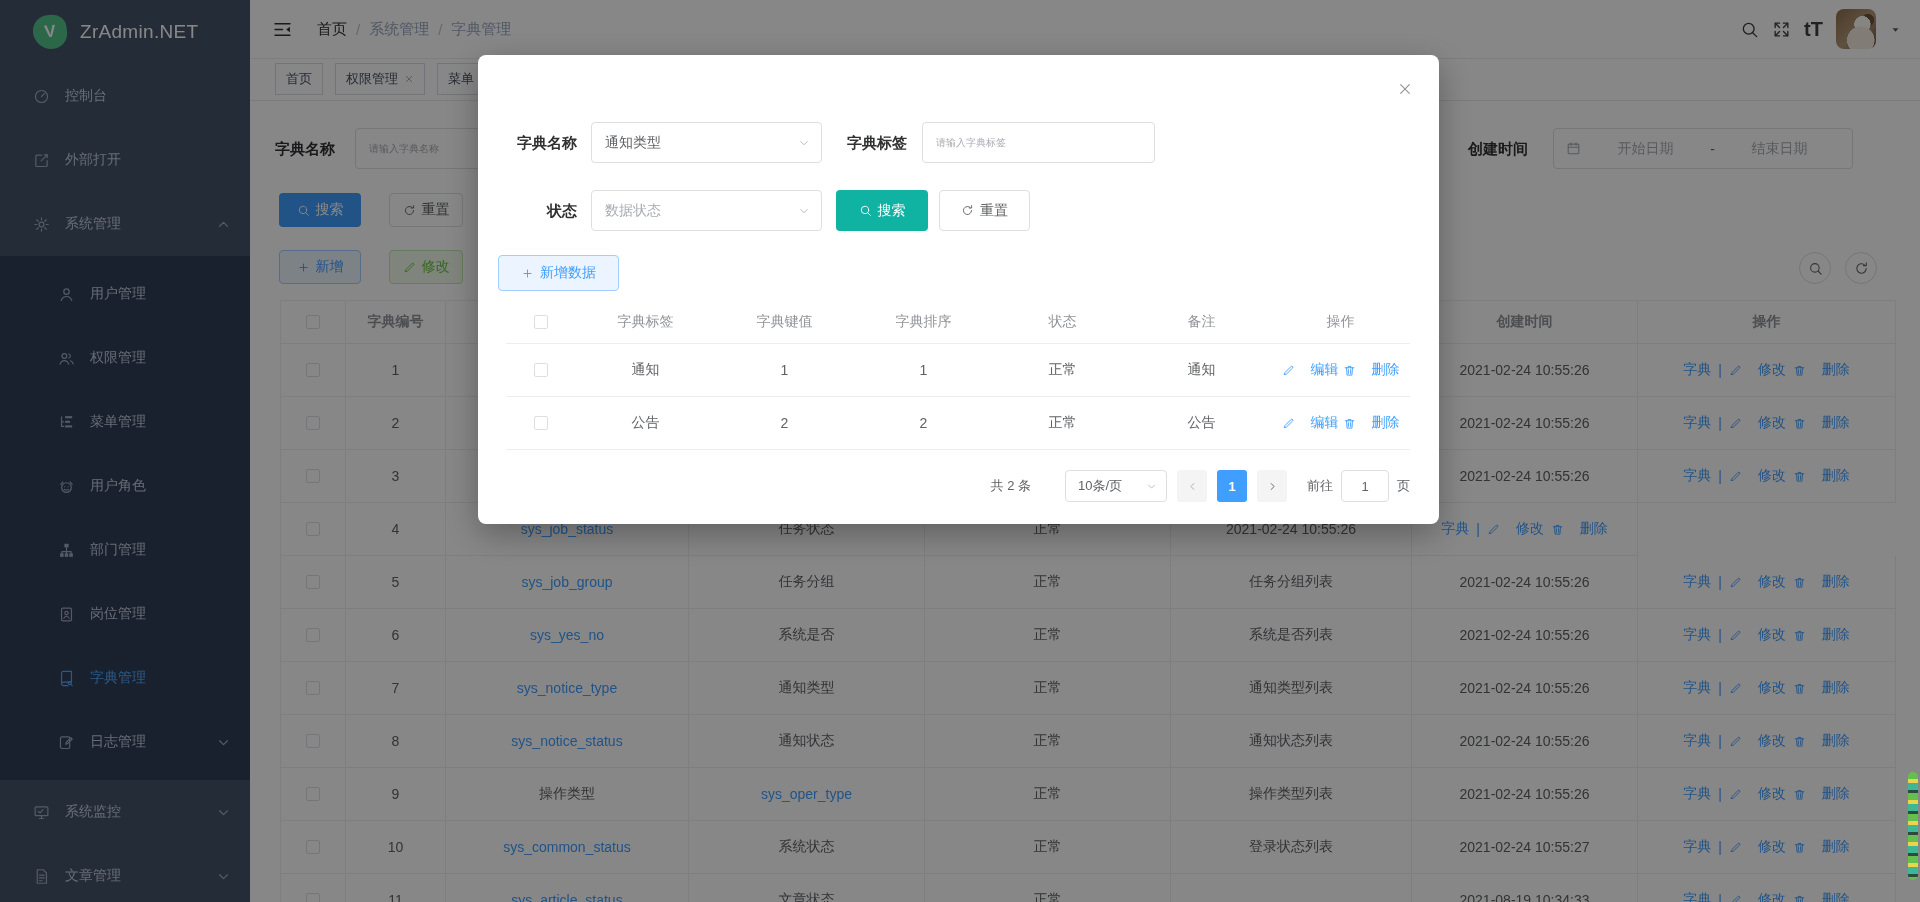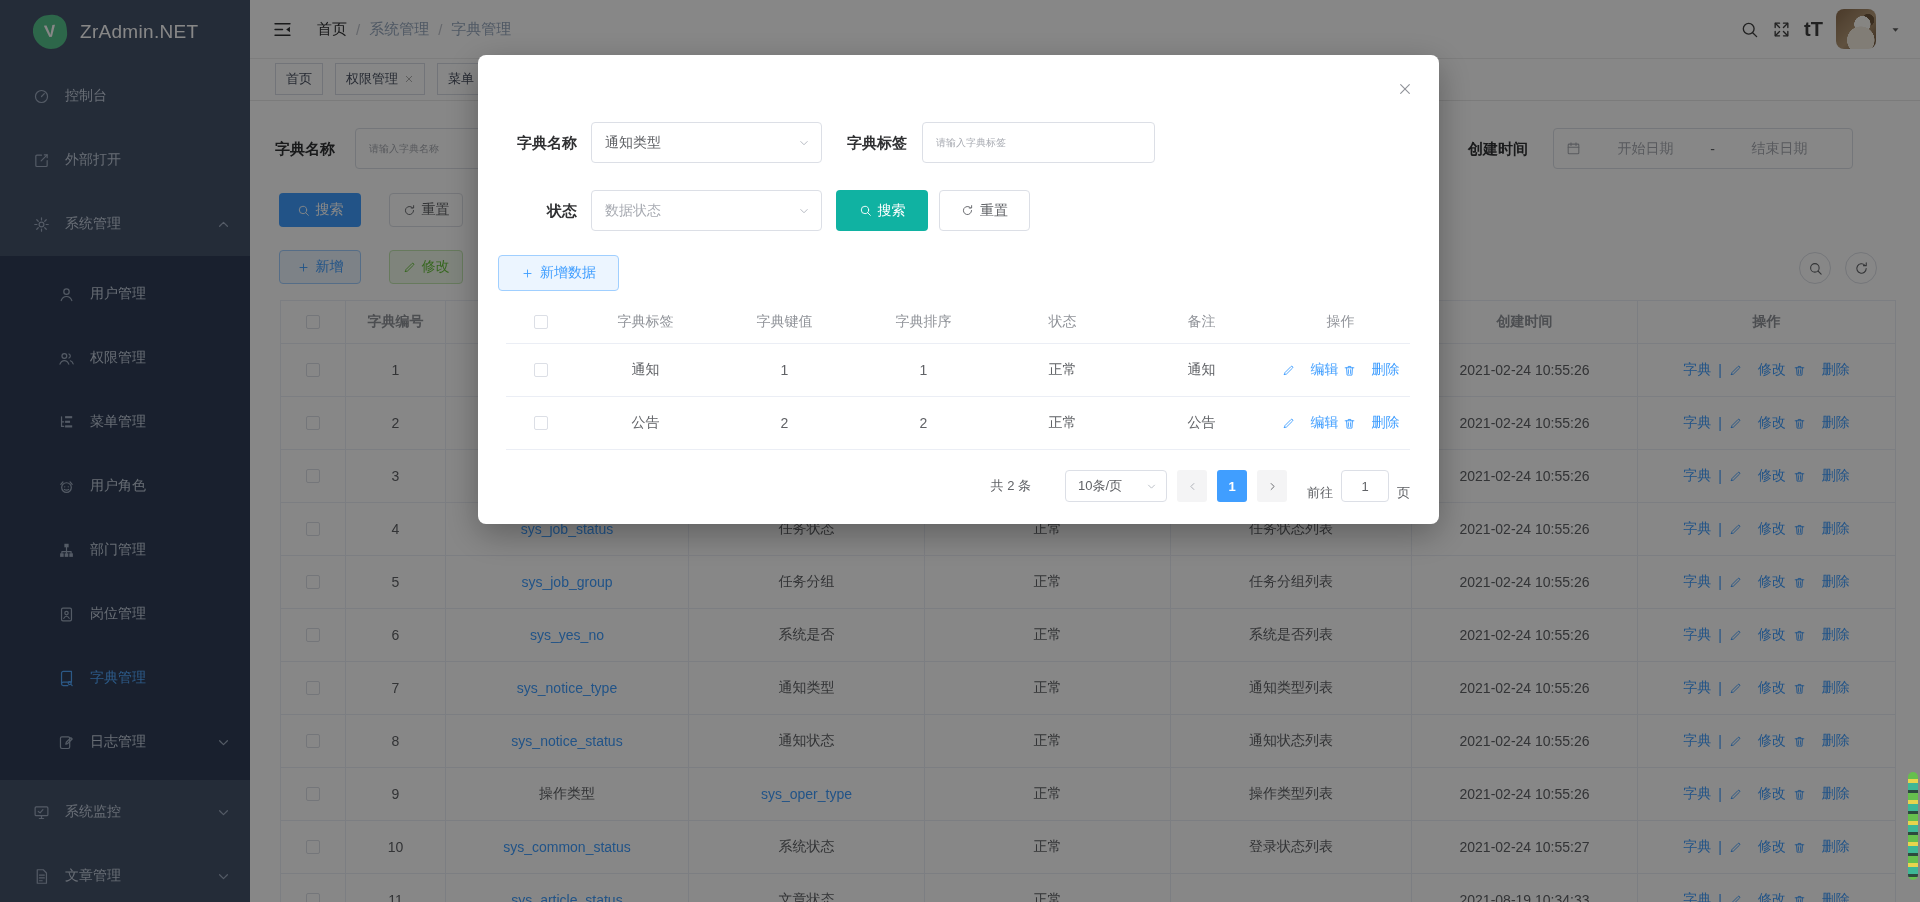--- a/index.html
+++ b/index.html
@@ -82,21 +82,21 @@
   .dt-row{display:grid;grid-template-columns:70px 139px 139px 139px 139px 139px 139px}
   .dt-cell{display:flex;align-items:center;justify-content:center;height:52px;border-bottom:1px solid #ebeef5;gap:4px}
   .dt-th{height:43px;color:#909399;font-weight:400}
   .pager{position:absolute;left:28px;top:415px;width:904px;display:flex;align-items:center;justify-content:flex-end;gap:10px;font-size:13px;color:#606266}
   .pg-total{margin-right:24px}
   .pg-select{width:102px;height:32px;border:1px solid #dcdfe6;border-radius:4px;display:flex;align-items:center;padding:0 8px 0 12px;box-sizing:border-box;cursor:pointer;background:#fff}
   .pg-select .chev{margin-left:auto;color:#b6bac2;font-size:13px}
   .pg-btn{width:30px;height:32px;border-radius:3px;background:#f4f4f5;display:flex;align-items:center;justify-content:center;color:#a8abb2;font-size:13px;cursor:pointer}
   .pg-next{color:#606266}
   .pg-cur{background:#409eff;color:#fff;font-weight:bold;font-size:13px}
-  .pg-goto{display:flex;align-items:flex-end;gap:8px;margin-left:10px}
+  .pg-goto{display:flex;align-items:center;gap:8px;margin-left:10px}
   .pg-input{width:48px;height:32px;border:1px solid #dcdfe6;border-radius:4px;text-align:center;font-size:13px;color:#606266;box-sizing:border-box;outline:none;font-family:inherit}
   
   .scroll-marker{position:fixed;right:2px;top:772px;width:10px;height:108px;z-index:120;border-radius:5px;
     background:repeating-linear-gradient(180deg,#66bf4d 0 7px,#e8d44d 7px 11px,#3eb796 11px 18px,#2c4a3e 18px 21px)}
 </style>
 </head>
 <body>
 
 <div class="app">
   <aside class="sidebar">
@@ -514,21 +514,20 @@
             </div>
           </div>
           <div class="mt-row">
             <div class="mt-cell">
               <span class="checkbox"></span>
             </div>
             <div class="mt-cell">4</div>
             <div class="mt-cell link">sys_job_status</div>
             <div class="mt-cell">任务状态</div>
             <div class="mt-cell">正常</div>
-            <div class="mt-cell">任务状态列表</div>
             <div class="mt-cell">2021-02-24 10:55:26</div>
             <div class="mt-cell ops">
               <span class="op-link">字典</span>
               <span class="op-sep">|</span>
               <span class="op-link">
                 <span class="icon">
                   <svg viewBox="0 0 24 24">
                     <path d="M4.5 19.5l.9-3.6L16.8 4.5a2 2 0 0 1 2.8 2.8L8.2 18.6l-3.7.9z"></path>
                   </svg>
                 </span>

